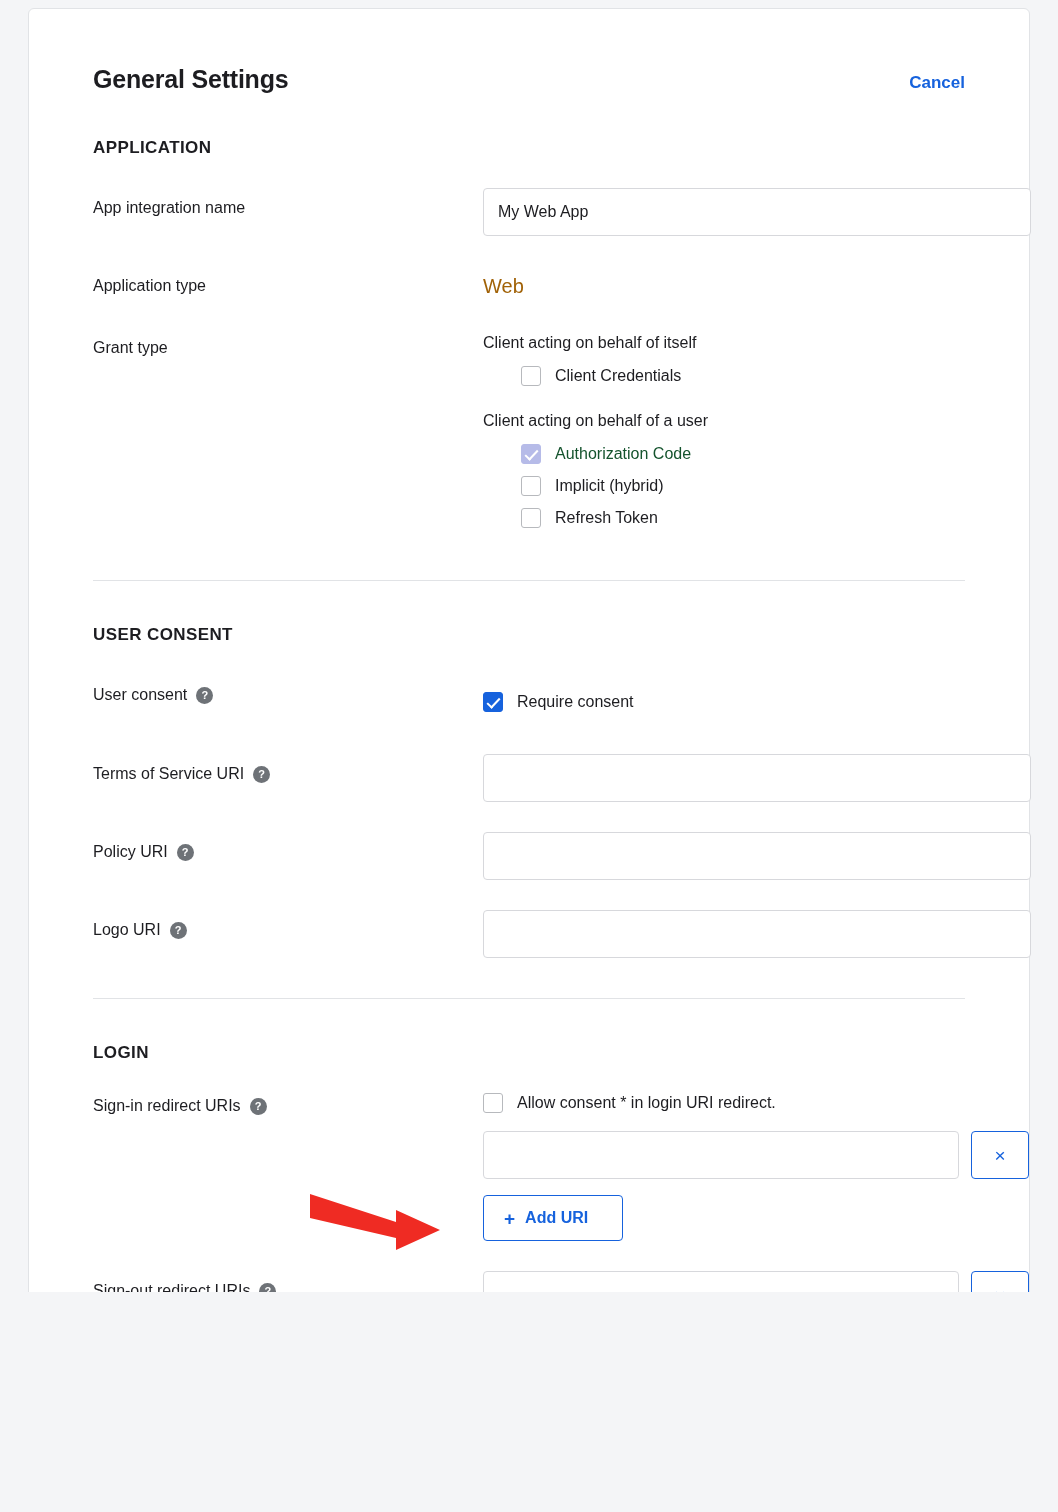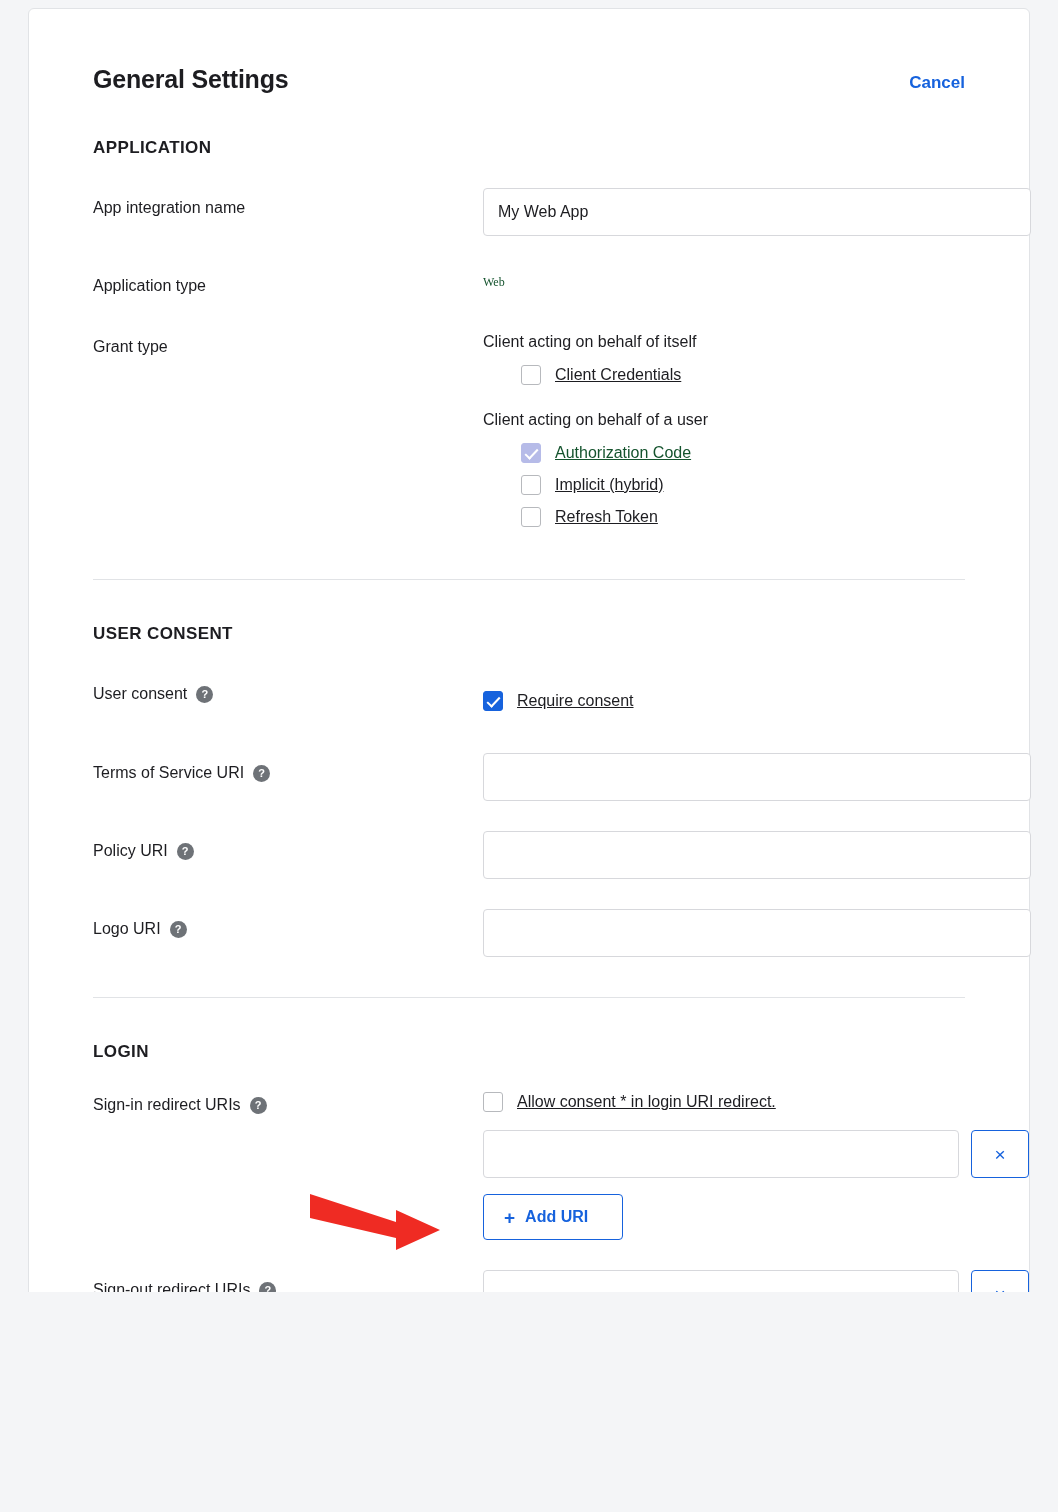--- a/index.html
+++ b/index.html
@@ -89,24 +89,23 @@
     border: 1px solid #d7d8dc;
     border-radius: 4px;
     background: #fff;
     font-size: 16px;
     color: #1d1d21;
     padding: 0 14px;
     font-family: "Liberation Sans", sans-serif;
     outline: none;
   }
   .static-value {
-    font-size: 12px;
-    color: #14532d;
+    font-size: 20px;
+    color: #a16207;
     padding-top: 9px;
-    font-family: Liberation Serif, serif;
   }
 
   
   .help-icon {
     display: inline-flex;
     align-items: center;
     justify-content: center;
     width: 17px; height: 17px;
     border-radius: 50%;
     background: #6e7277;
@@ -155,21 +154,20 @@
     left: 6px; top: 2px;
     width: 5px; height: 11px;
     border: solid #fff;
     border-width: 0 2.5px 2.5px 0;
     transform: rotate(43deg);
   }
   .cb-label {
     font-size: 16px;
     color: #1d1d21;
     margin-left: 14px;
-    text-decoration: underline;
   }
   .cb-label.disabled { color: #14532d; }
 
   
   .uri-wildcard-row {
     display: flex;
     align-items: center;
     margin-bottom: 18px;
   }
   .uri-input-row {

